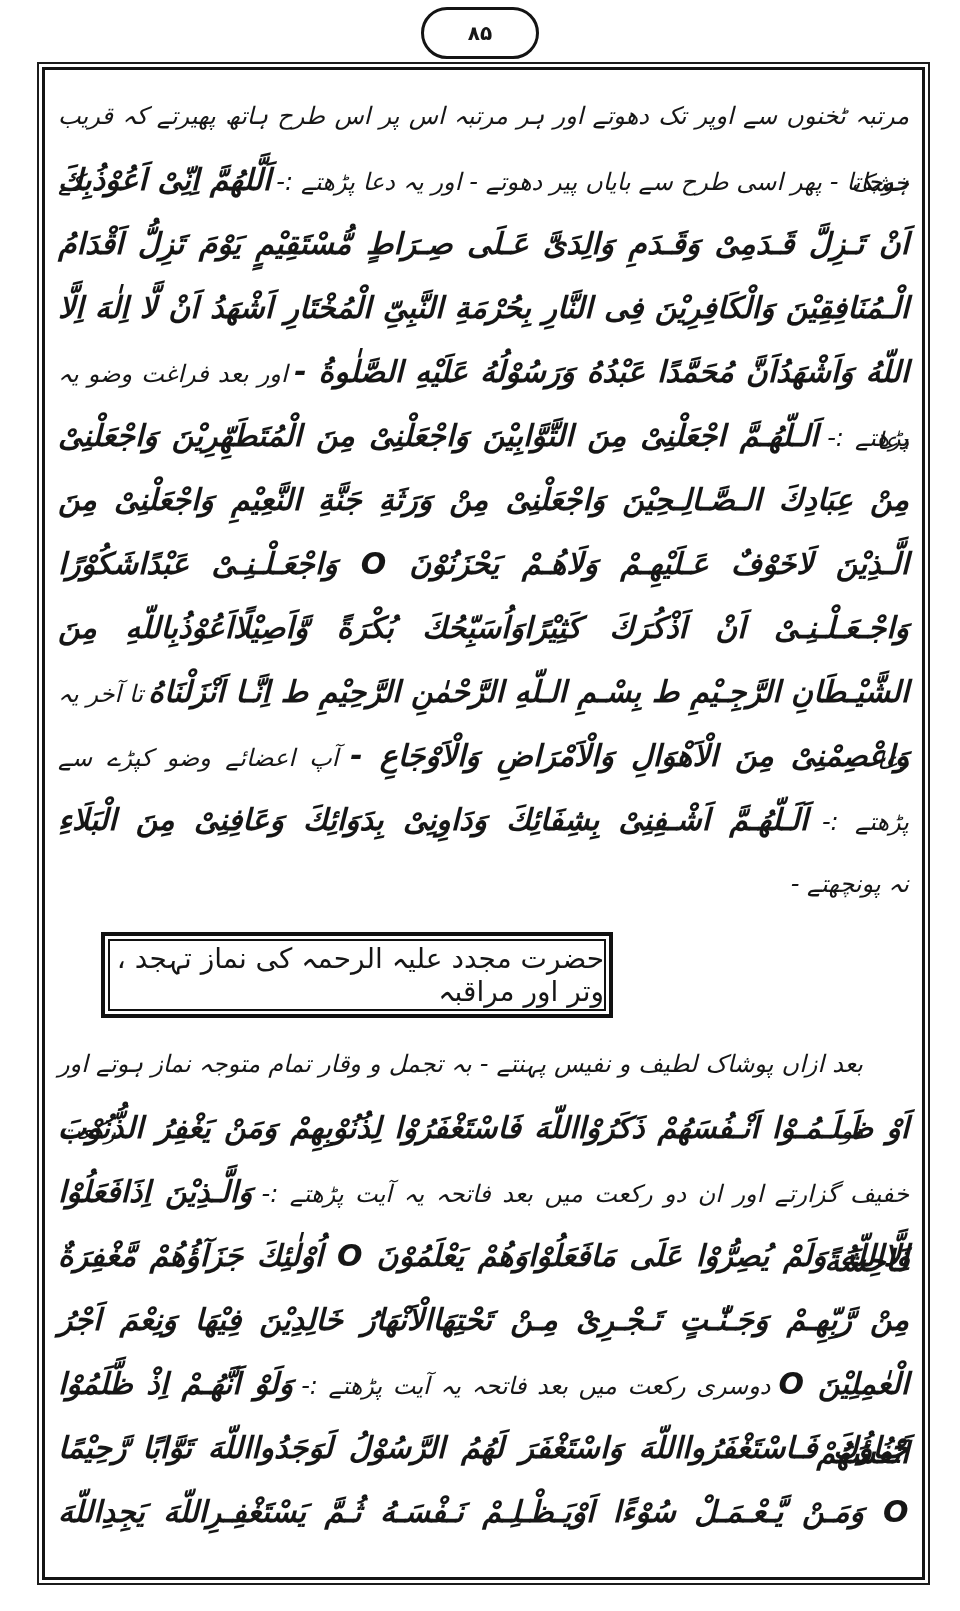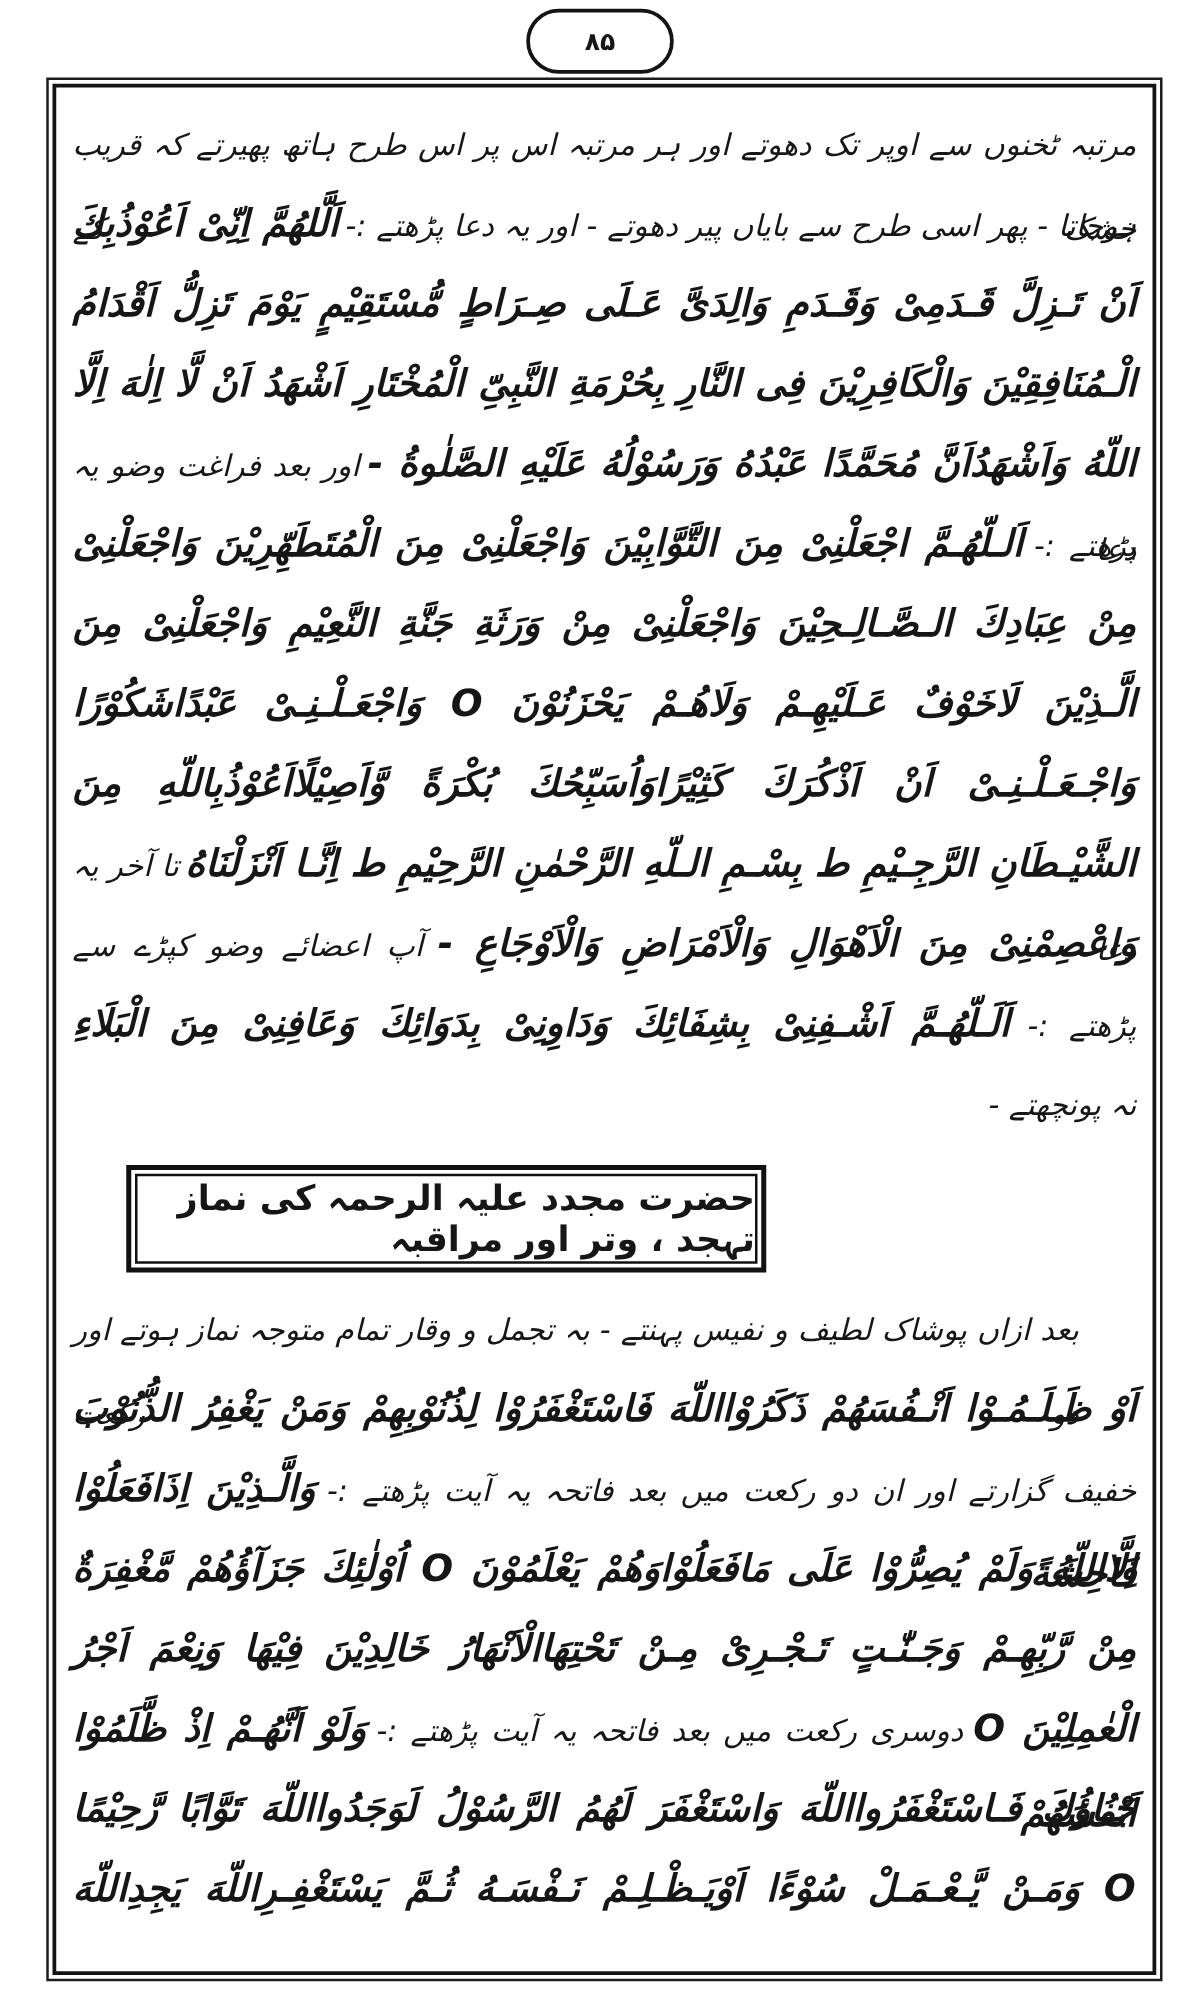--- a/index.html
+++ b/index.html
@@ -85,21 +85,21 @@
     padding: 3px;
     direction: rtl;
   }
   .heading-box-inner {
     border: 2px solid #111;
     height: 72px;
     display: flex;
     align-items: center;
     justify-content: center;
     font-size: 28px;
-    font-weight: 700;
+    font-weight: 400;
     direction: rtl;
   }
 </style>
 </head>
 <body>
 
 <div class="page-number-oval">
   <span>۸۵</span>
 </div>
 

